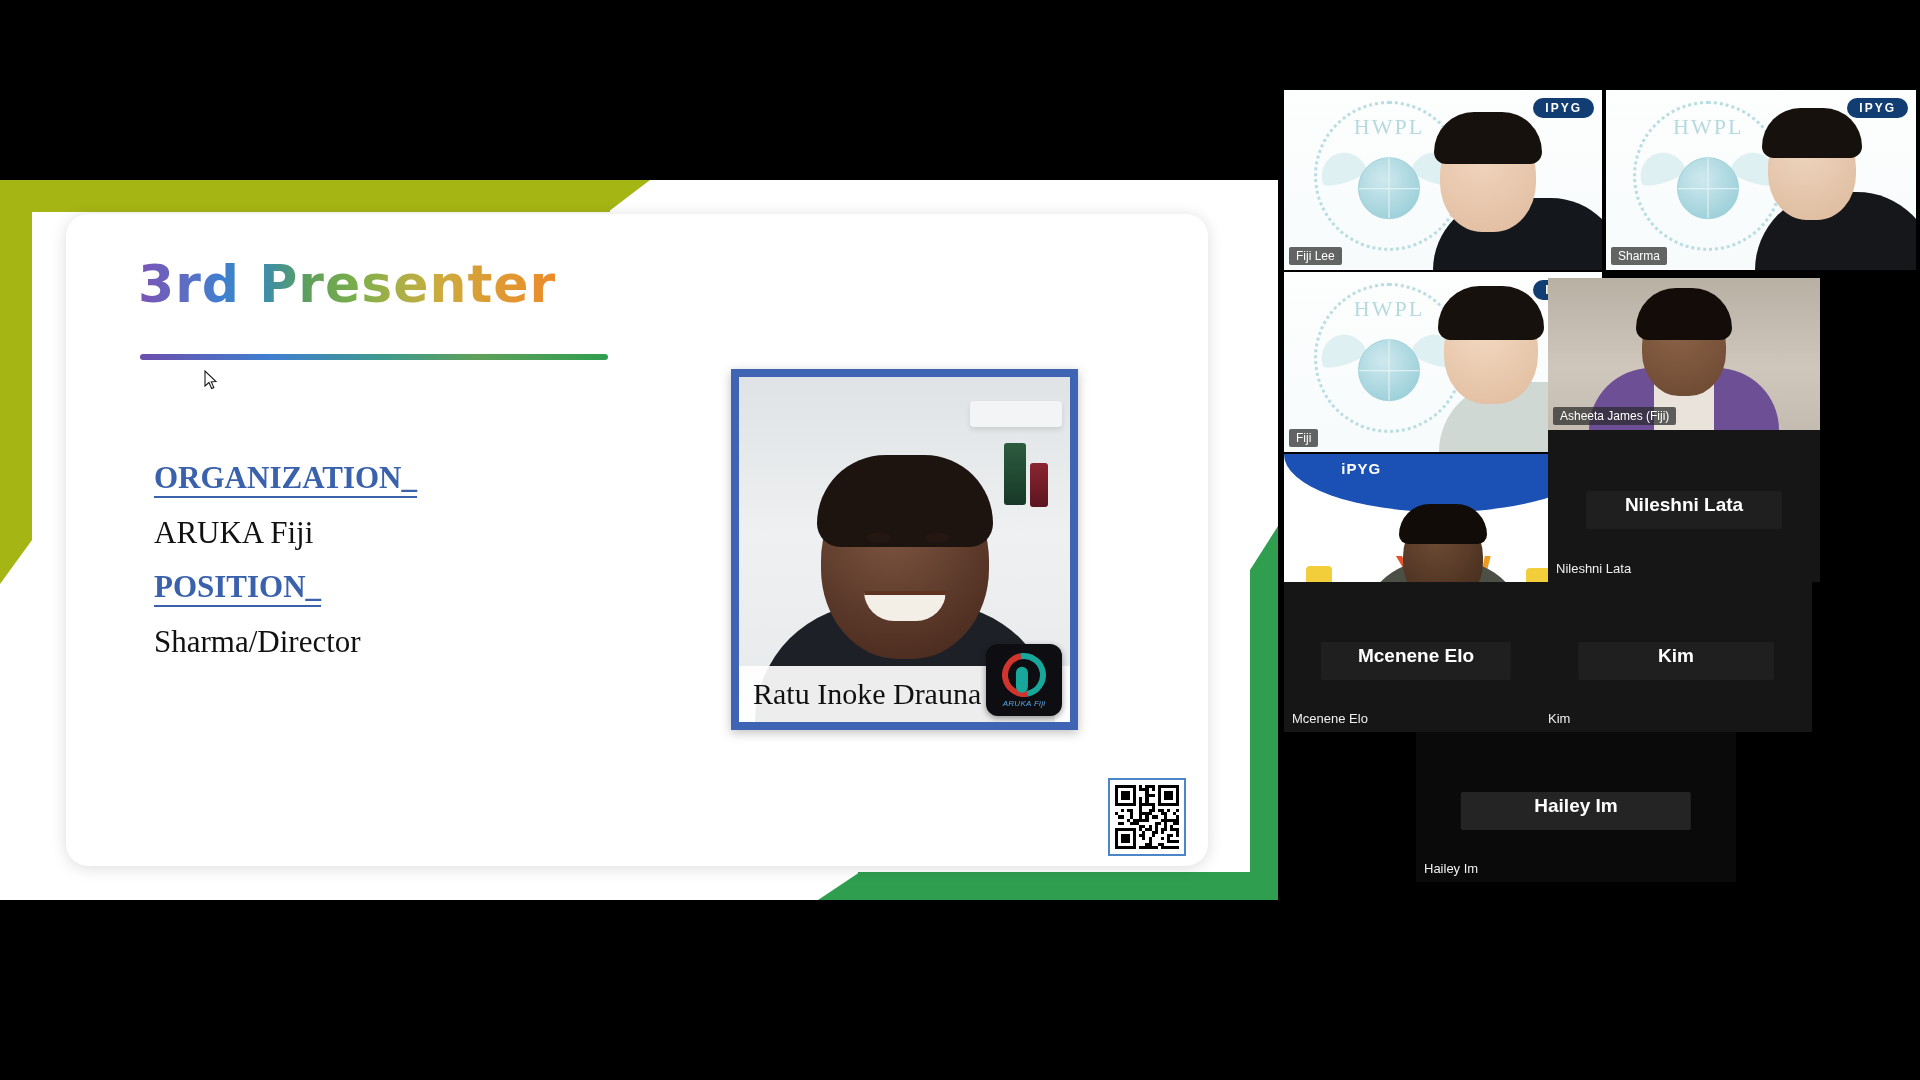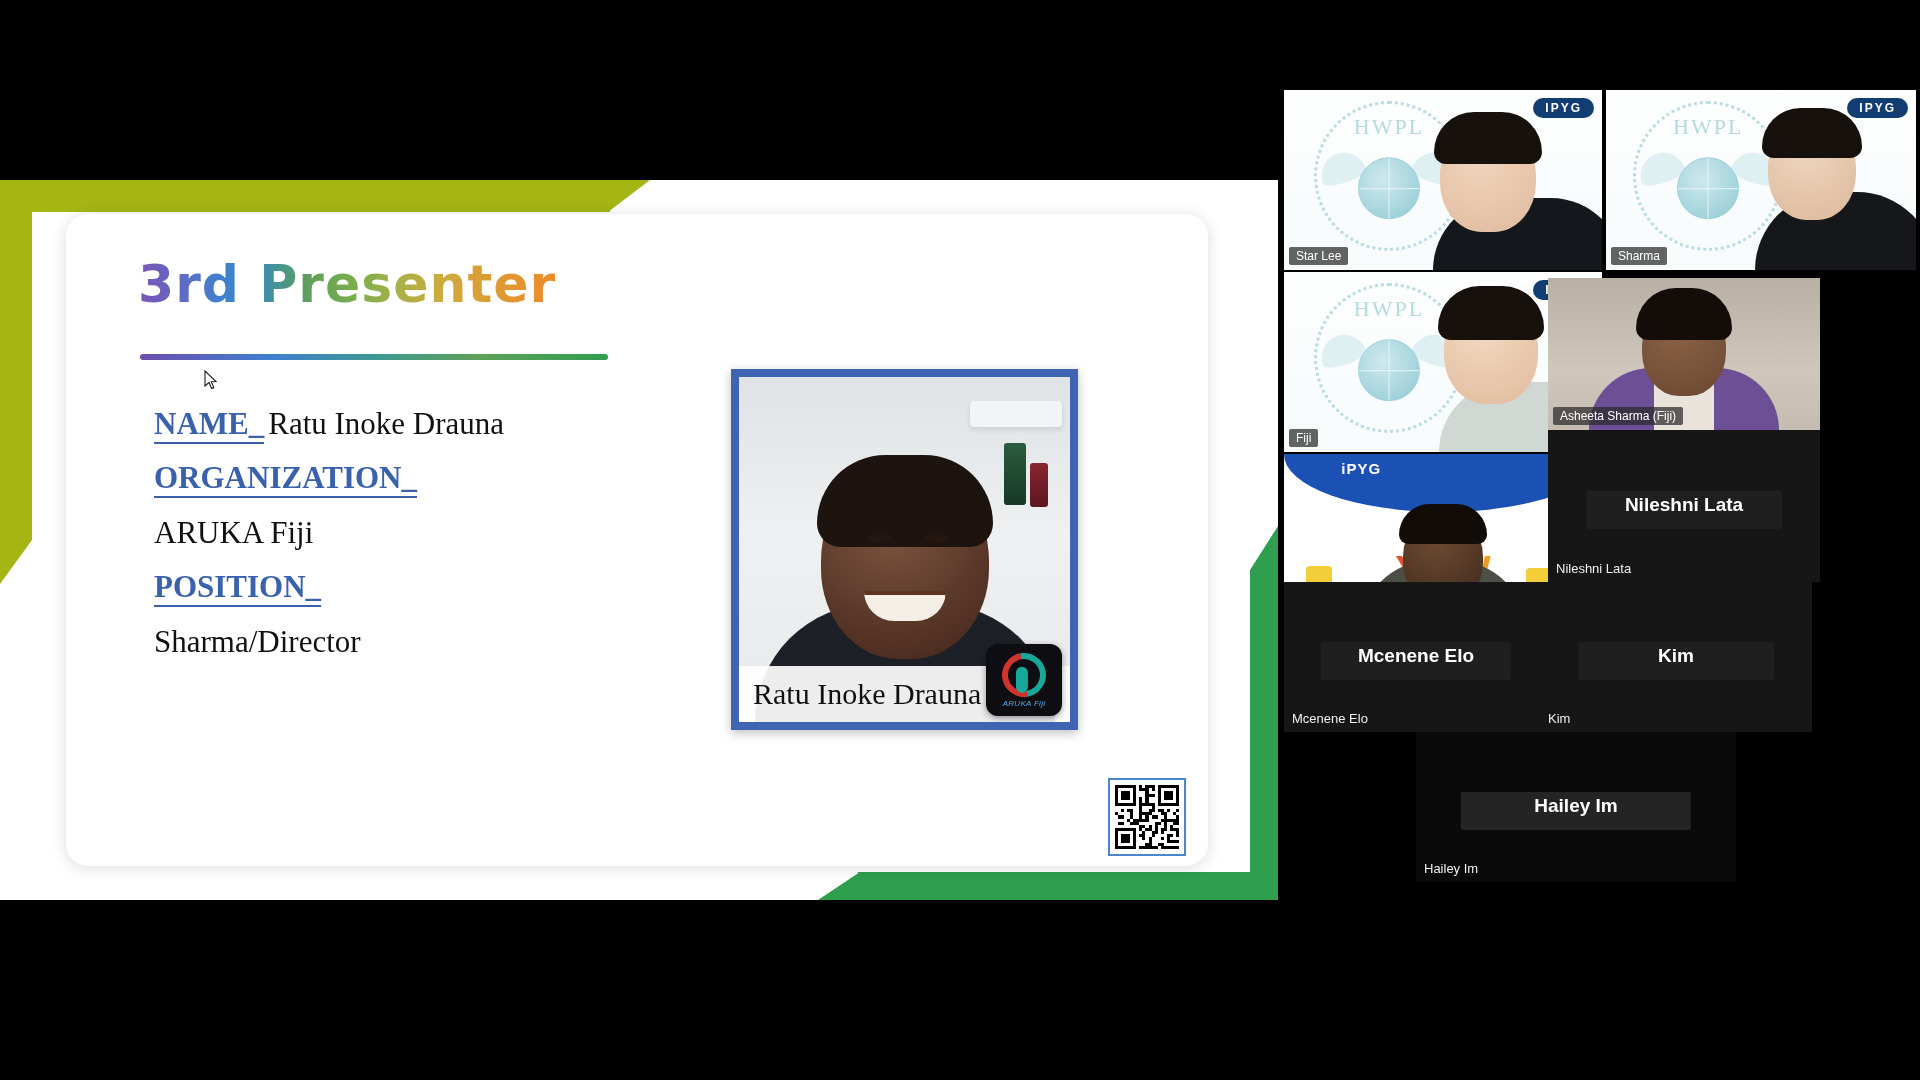--- a/index.html
+++ b/index.html
@@ -301,24 +301,20 @@
     <div class="wedge-olive"></div>
     <div class="wedge-olive-left"></div>
     <div class="wedge-green"></div>
     <div class="wedge-green-right"></div>
 
     <div class="slide-card">
 
       <div class="slide-title">3rd Presenter</div>
       <div class="title-rule"></div>
 
-      <div class="field row-name">
-        <span class="field-label">NAME_</span>
-        <span class="field-value">Ratu Inoke Drauna</span>
-      </div>
 
       <div class="field row-org-label">
         <span class="field-label">ORGANIZATION_</span>
       </div>
       <div class="field row-org-value">
         <span class="field-value">ARUKA Fiji</span>
       </div>
 
       <div class="field row-pos-label">
         <span class="field-label">POSITION_</span>
@@ -593,21 +589,21 @@
             <div class="hwpl-wing l"></div>
             <div class="hwpl-wing r"></div>
             <div class="hwpl-globe"></div>
           </div>
         </div>
         <div class="person-body" style="left:50%; margin-left:-10px; bottom:0; width:190px; height:72px; background:#14171c;"></div>
         <div class="person-head" style="left:156px; top:30px; width:96px; height:112px; background:radial-gradient(circle at 42% 34%, #f0d4bd, #e0bb9e);"></div>
         <div class="person-hair" style="left:150px; top:22px; width:108px; height:52px;"></div>
       </div>
       <div class="badge-ipyg">IPYG</div>
-      <div class="name-chip">Star Lee</div>
+      <div class="name-chip">Fiji Lee</div>
     </div>
 
     <div class="tile" style="left:326px; top:90px; width:310px; height:180px;">
       <div class="tile-hwpl">
         <div class="hwpl-mark">
           <div class="hwpl-circle">
             <div class="hwpl-text">HWPL</div>
             <div class="hwpl-wing l"></div>
             <div class="hwpl-wing r"></div>
             <div class="hwpl-globe"></div>
@@ -638,21 +634,21 @@
       <div class="badge-ipyg">IPYG</div>
       <div class="name-chip">Fiji</div>
     </div>
 
     <div class="tile" style="left:268px; top:278px; width:272px; height:152px; background:#b9b3a9;">
       <div style="position:absolute; inset:0; background:linear-gradient(180deg,#b9b0a4 0%,#cfc7bc 60%,#c4bcb1 100%);"></div>
       <div class="person-body" style="left:50%; margin-left:-95px; bottom:0; width:190px; height:62px; background:#6d4f96;"></div>
       <div style="position:absolute; left:50%; margin-left:-30px; bottom:0; width:60px; height:46px; background:#e9e3dc;"></div>
       <div class="person-head" style="left:50%; margin-left:-42px; top:18px; width:84px; height:100px; background:radial-gradient(circle at 42% 34%, #8a6246, #6b4731);"></div>
       <div class="person-hair" style="left:50%; margin-left:-48px; top:10px; width:96px; height:52px; background:#130c08;"></div>
-      <div class="name-chip">Asheeta Sharma (Fiji)</div>
+      <div class="name-chip">Asheeta James (Fiji)</div>
     </div>
 
     <div class="tile" style="left:4px; top:454px; width:318px; height:180px;">
       <div class="ipyc-bg">
         <div class="ipyc-top"></div>
         <div class="ipyc-logo">iPYG</div>
         <div class="ipyc-sub">MAKE YOUTH</div>
         <div class="ipyc-word">YOW</div>
         <div class="fig" style="left:22px; bottom:8px; width:26px; height:60px; background:#f2cf3a; border-radius:4px;"></div>
         <div class="fig" style="left:24px; bottom:8px; width:20px; height:34px; background:#1b2f9c; border-radius:3px;"></div>

